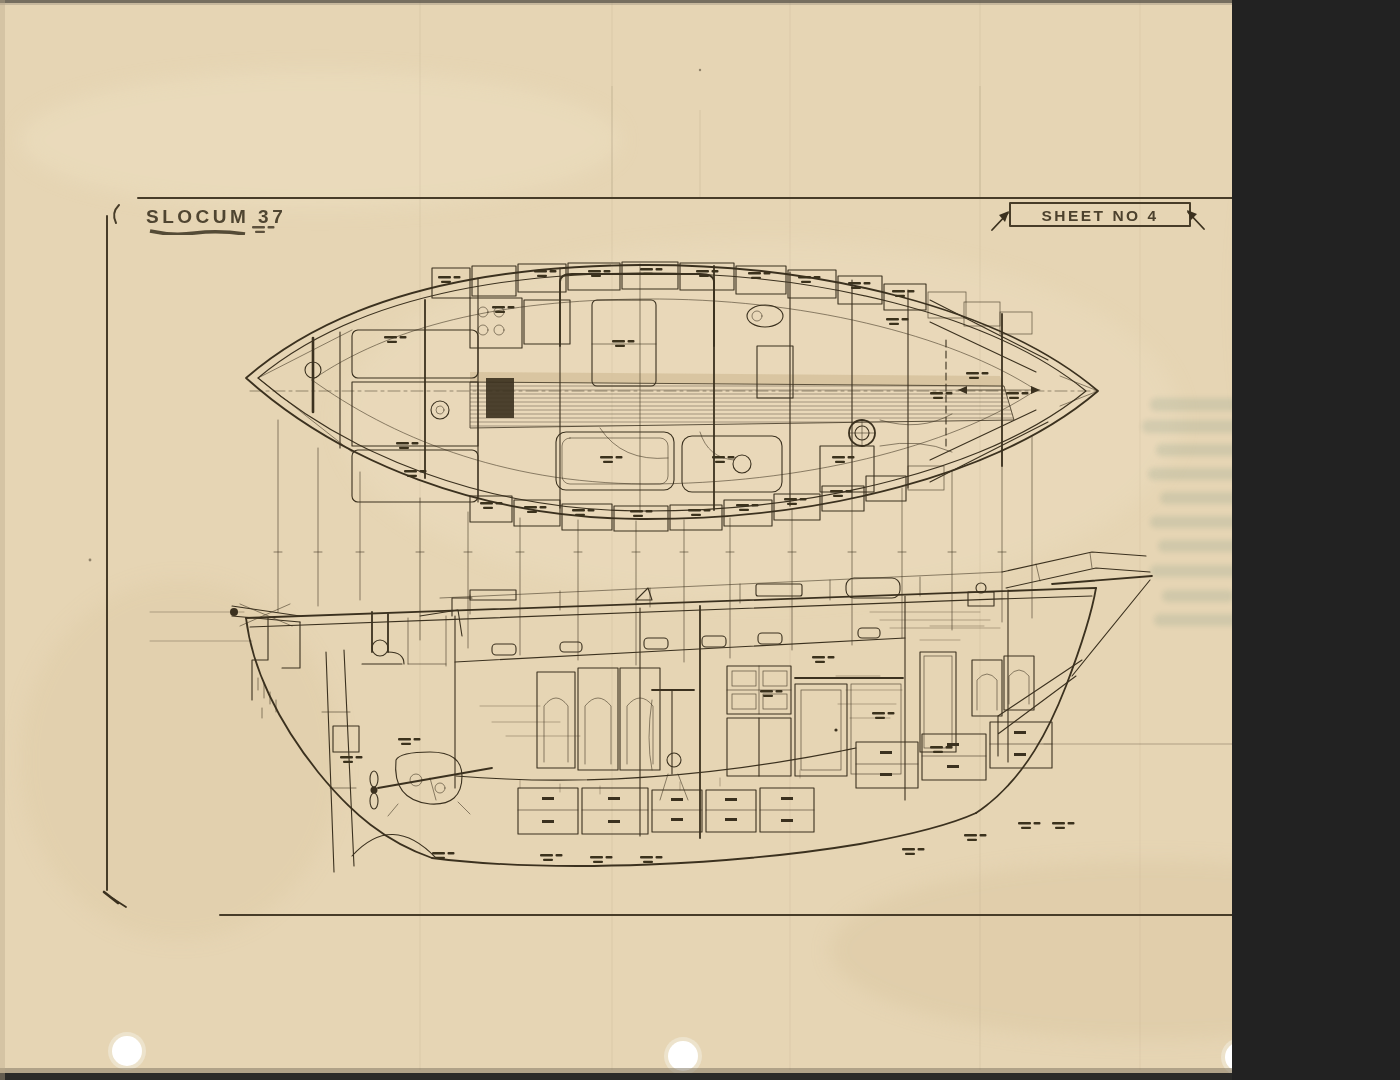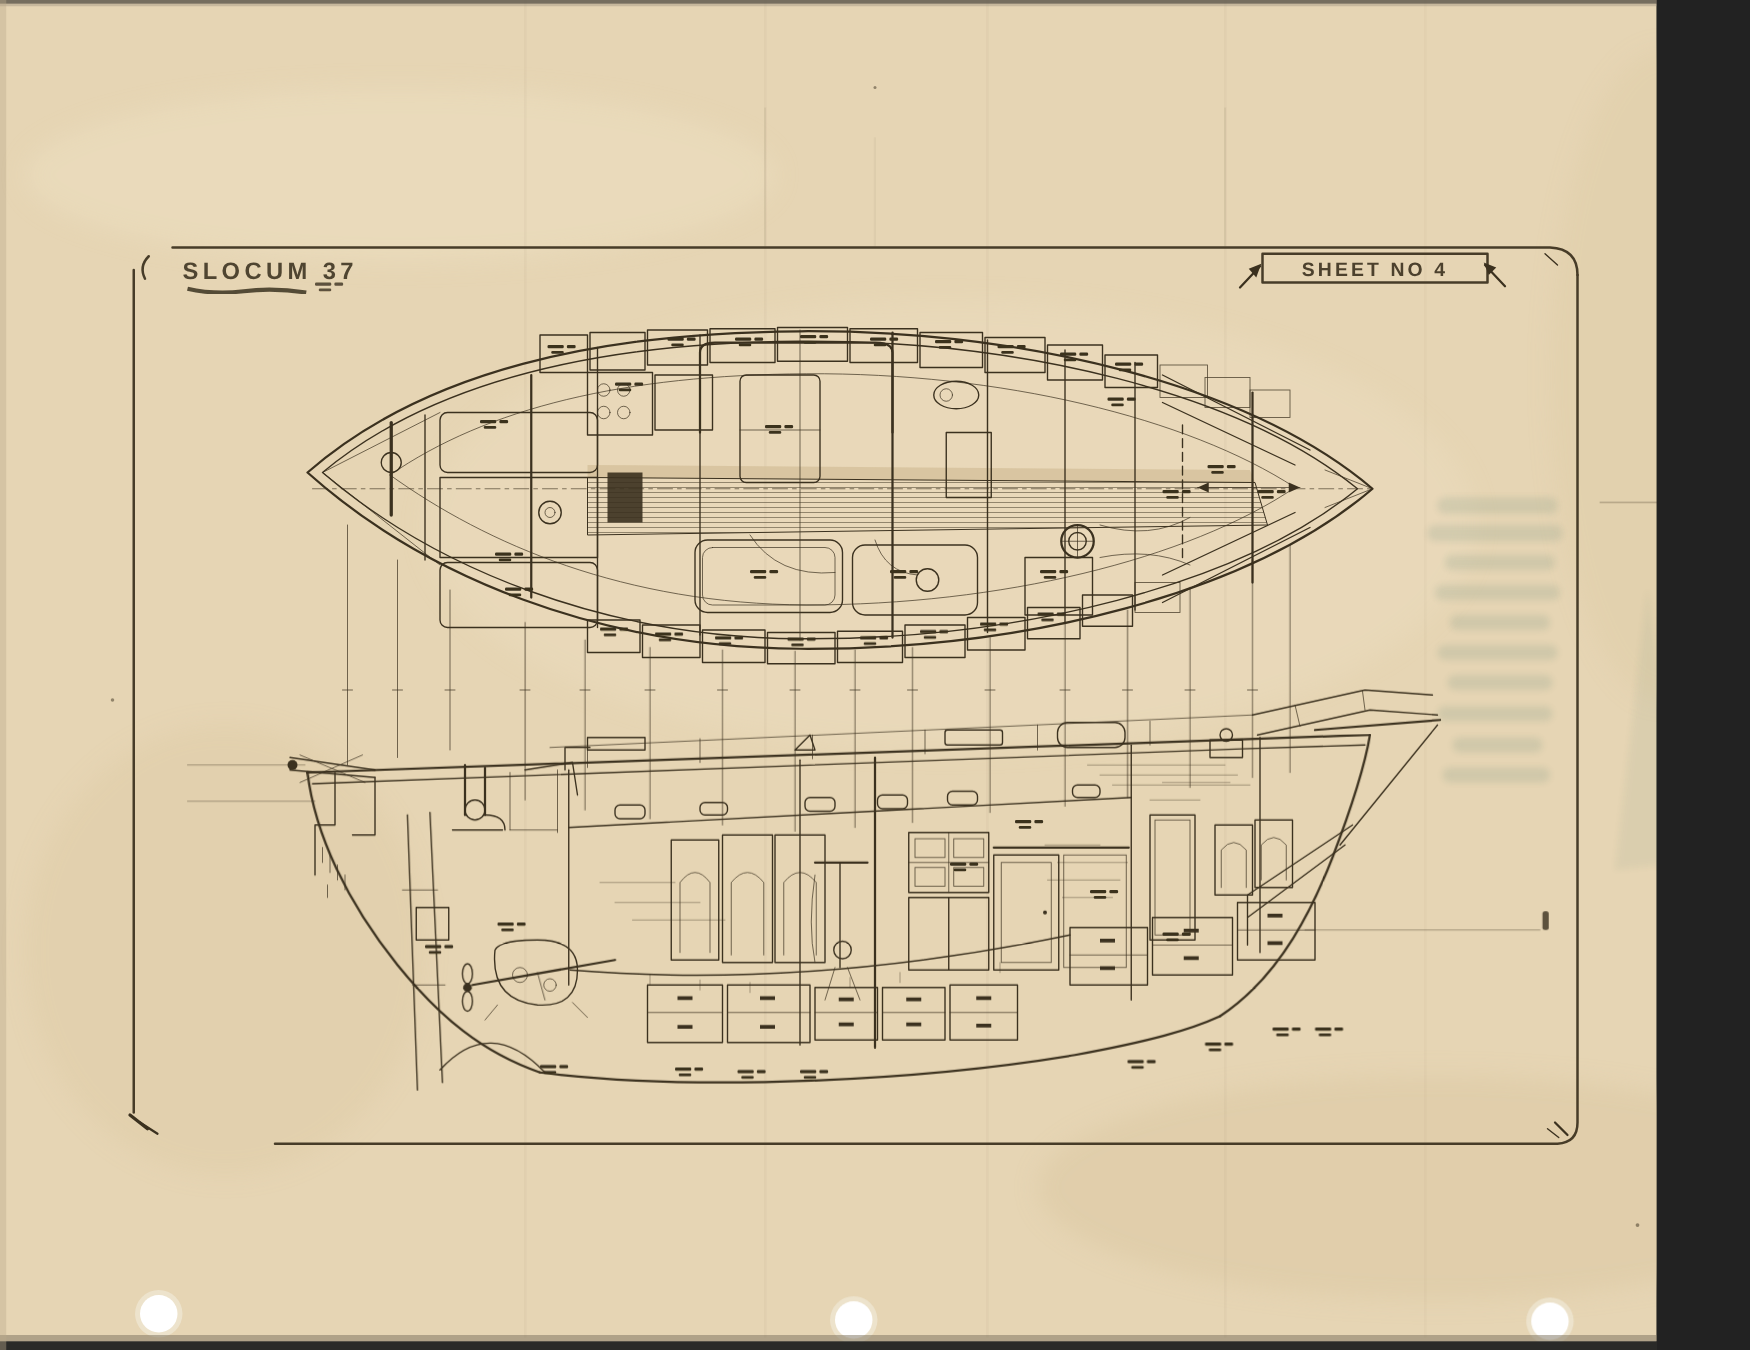--- a/index.html
+++ b/index.html
@@ -1,20 +1,20 @@
 <!DOCTYPE html>
 <html style="--paper: #e6d5b4; --paper-light: #eee0c2; --paper-dark: #d6c29c; --ink: #3b311f; --frame: #473c28; --ghost: #4f7d6e;"><head>
 <meta charset="utf-8">
 <style>
   :root{
     --paper:#e6d5b4; --paper-light:#eee0c2; --paper-dark:#d6c29c;
     --ink:#3b311f; --frame:#473c28; --ghost:#4f7d6e;
   }
   html,body{margin:0;padding:0;background:#222;}
-  .page{position:relative;width:1325px;height:1080px;overflow:hidden;background:var(--paper);}
+  .page{position:relative;width:1232px;height:1080px;overflow:hidden;background:var(--paper);}
   svg{position:absolute;inset:0;display:block;}
   .k{stroke:var(--ink);fill:none;stroke-width:1.1;stroke-linecap:round;stroke-linejoin:round}
   .k2{stroke:var(--ink);fill:none;stroke-width:1.8;stroke-linecap:round;stroke-linejoin:round}
   .k3{stroke:var(--ink);fill:none;stroke-width:2.6;stroke-linecap:round;stroke-linejoin:round}
   .kt{stroke:var(--ink);fill:none;stroke-width:.7;opacity:.8;stroke-linecap:round}
   .kf{fill:var(--ink);stroke:none}
   .fr{stroke:var(--frame);fill:none;stroke-width:2;stroke-linecap:round;stroke-linejoin:round}
   .dim{opacity:.45}
   .dash{stroke-dasharray:7 4}
   .cl{stroke-dasharray:12 4 3 4;opacity:.7}

